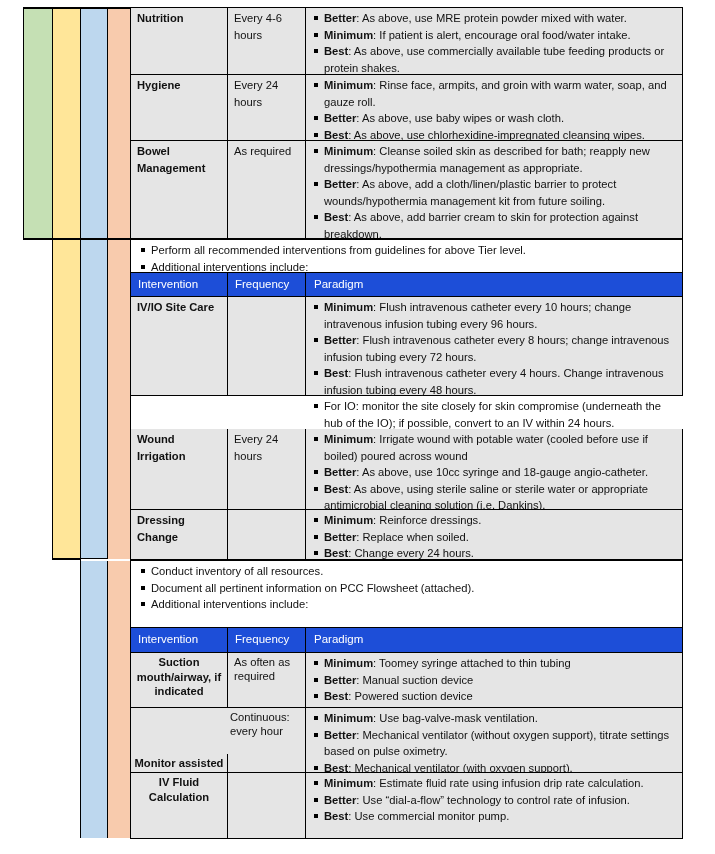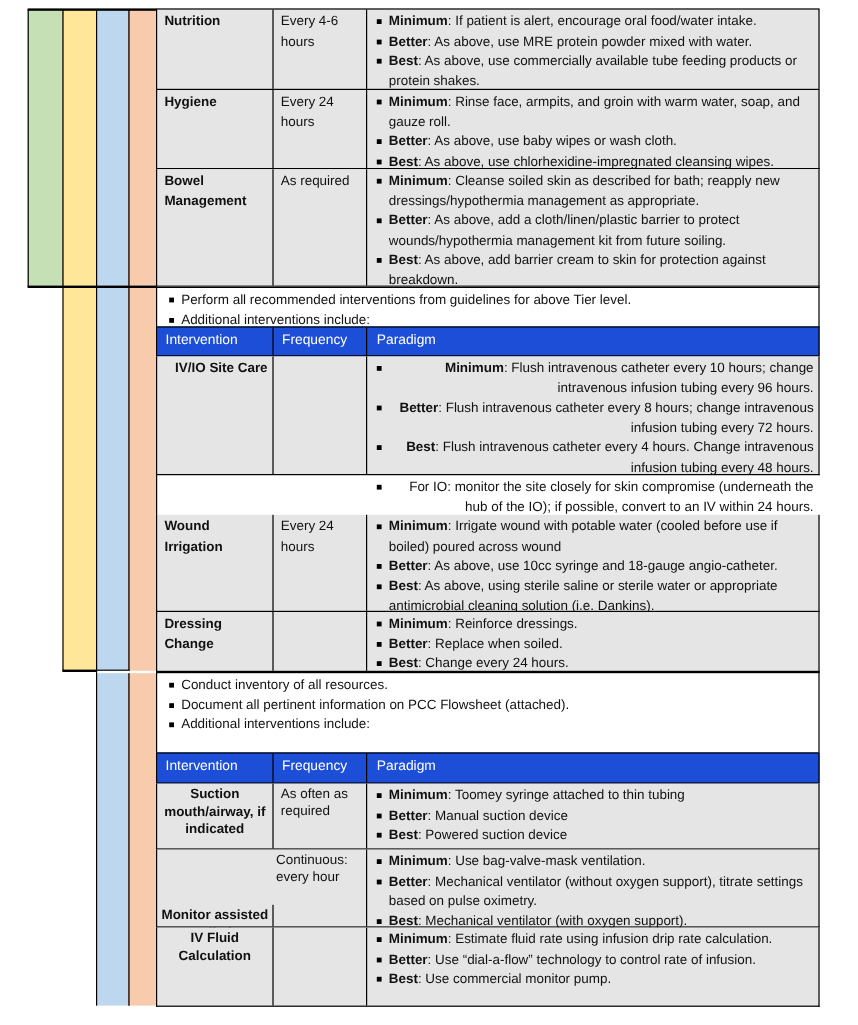--- a/index.html
+++ b/index.html
@@ -39,22 +39,22 @@
 <div class="hline" style="left:23px; top:7px; width:108px;"></div>
 <div class="hline" style="left:23px; top:238px; width:108px;"></div>
 <div class="hline" style="left:52px; top:558px; width:56px;"></div>
 <div class="wline" style="left:81px; top:559px; width:50px;"></div>
 
 <div class="row first" style="top:7px; height:68px;">
   <div class="cell c1">Nutrition</div>
   <div class="cell c2">Every 4-6 hours</div>
   <div class="cell c3">
     <ul class="bul">
+      <li><b>Better</b><span>: As above, use MRE protein powder mixed with water.</span></li>
       <li><b>Minimum</b><span>: If patient is alert, encourage oral food/water intake.</span></li>
-      <li><b>Better</b><span>: As above, use MRE protein powder mixed with water.</span></li>
       <li><b>Best</b><span>: As above, use commercially available tube feeding products or protein shakes.</span></li>
     </ul>
   </div>
 </div>
 
 <div class="row" style="top:75px; height:66px;">
   <div class="cell c1">Hygiene</div>
   <div class="cell c2">Every 24 hours</div>
   <div class="cell c3">
     <ul class="bul">
@@ -84,21 +84,21 @@
   </ul>
 </div>
 <div class="hdr" style="top:272px;">
   <span style="left:7px;">Intervention</span>
   <div class="div" style="left:96px;"></div>
   <span style="left:104px;">Frequency</span>
   <div class="div" style="left:174px;"></div>
   <span style="left:183px;">Paradigm</span>
 </div>
 
-<div class="row" style="top:297px; height:99px;text-align:right;">
+<div class="row" style="top:297px; height:99px;">
   <div class="cell c1">IV/IO Site Care</div>
   <div class="cell c2"></div>
   <div class="cell c3">
     <ul class="bul">
       <li><b>Minimum</b><span>: Flush intravenous catheter every 10 hours; change intravenous infusion tubing every 96 hours.</span></li>
       <li><b>Better</b><span>: Flush intravenous catheter every 8 hours; change intravenous infusion tubing every 72 hours.</span></li>
       <li><b>Best</b><span>: Flush intravenous catheter every 4 hours. Change intravenous infusion tubing every 48 hours.</span></li>
       <li><span>For IO: monitor the site closely for skin compromise (underneath the hub of the IO); if possible, convert to an IV within 24 hours.</span></li>
     </ul>
   </div>

